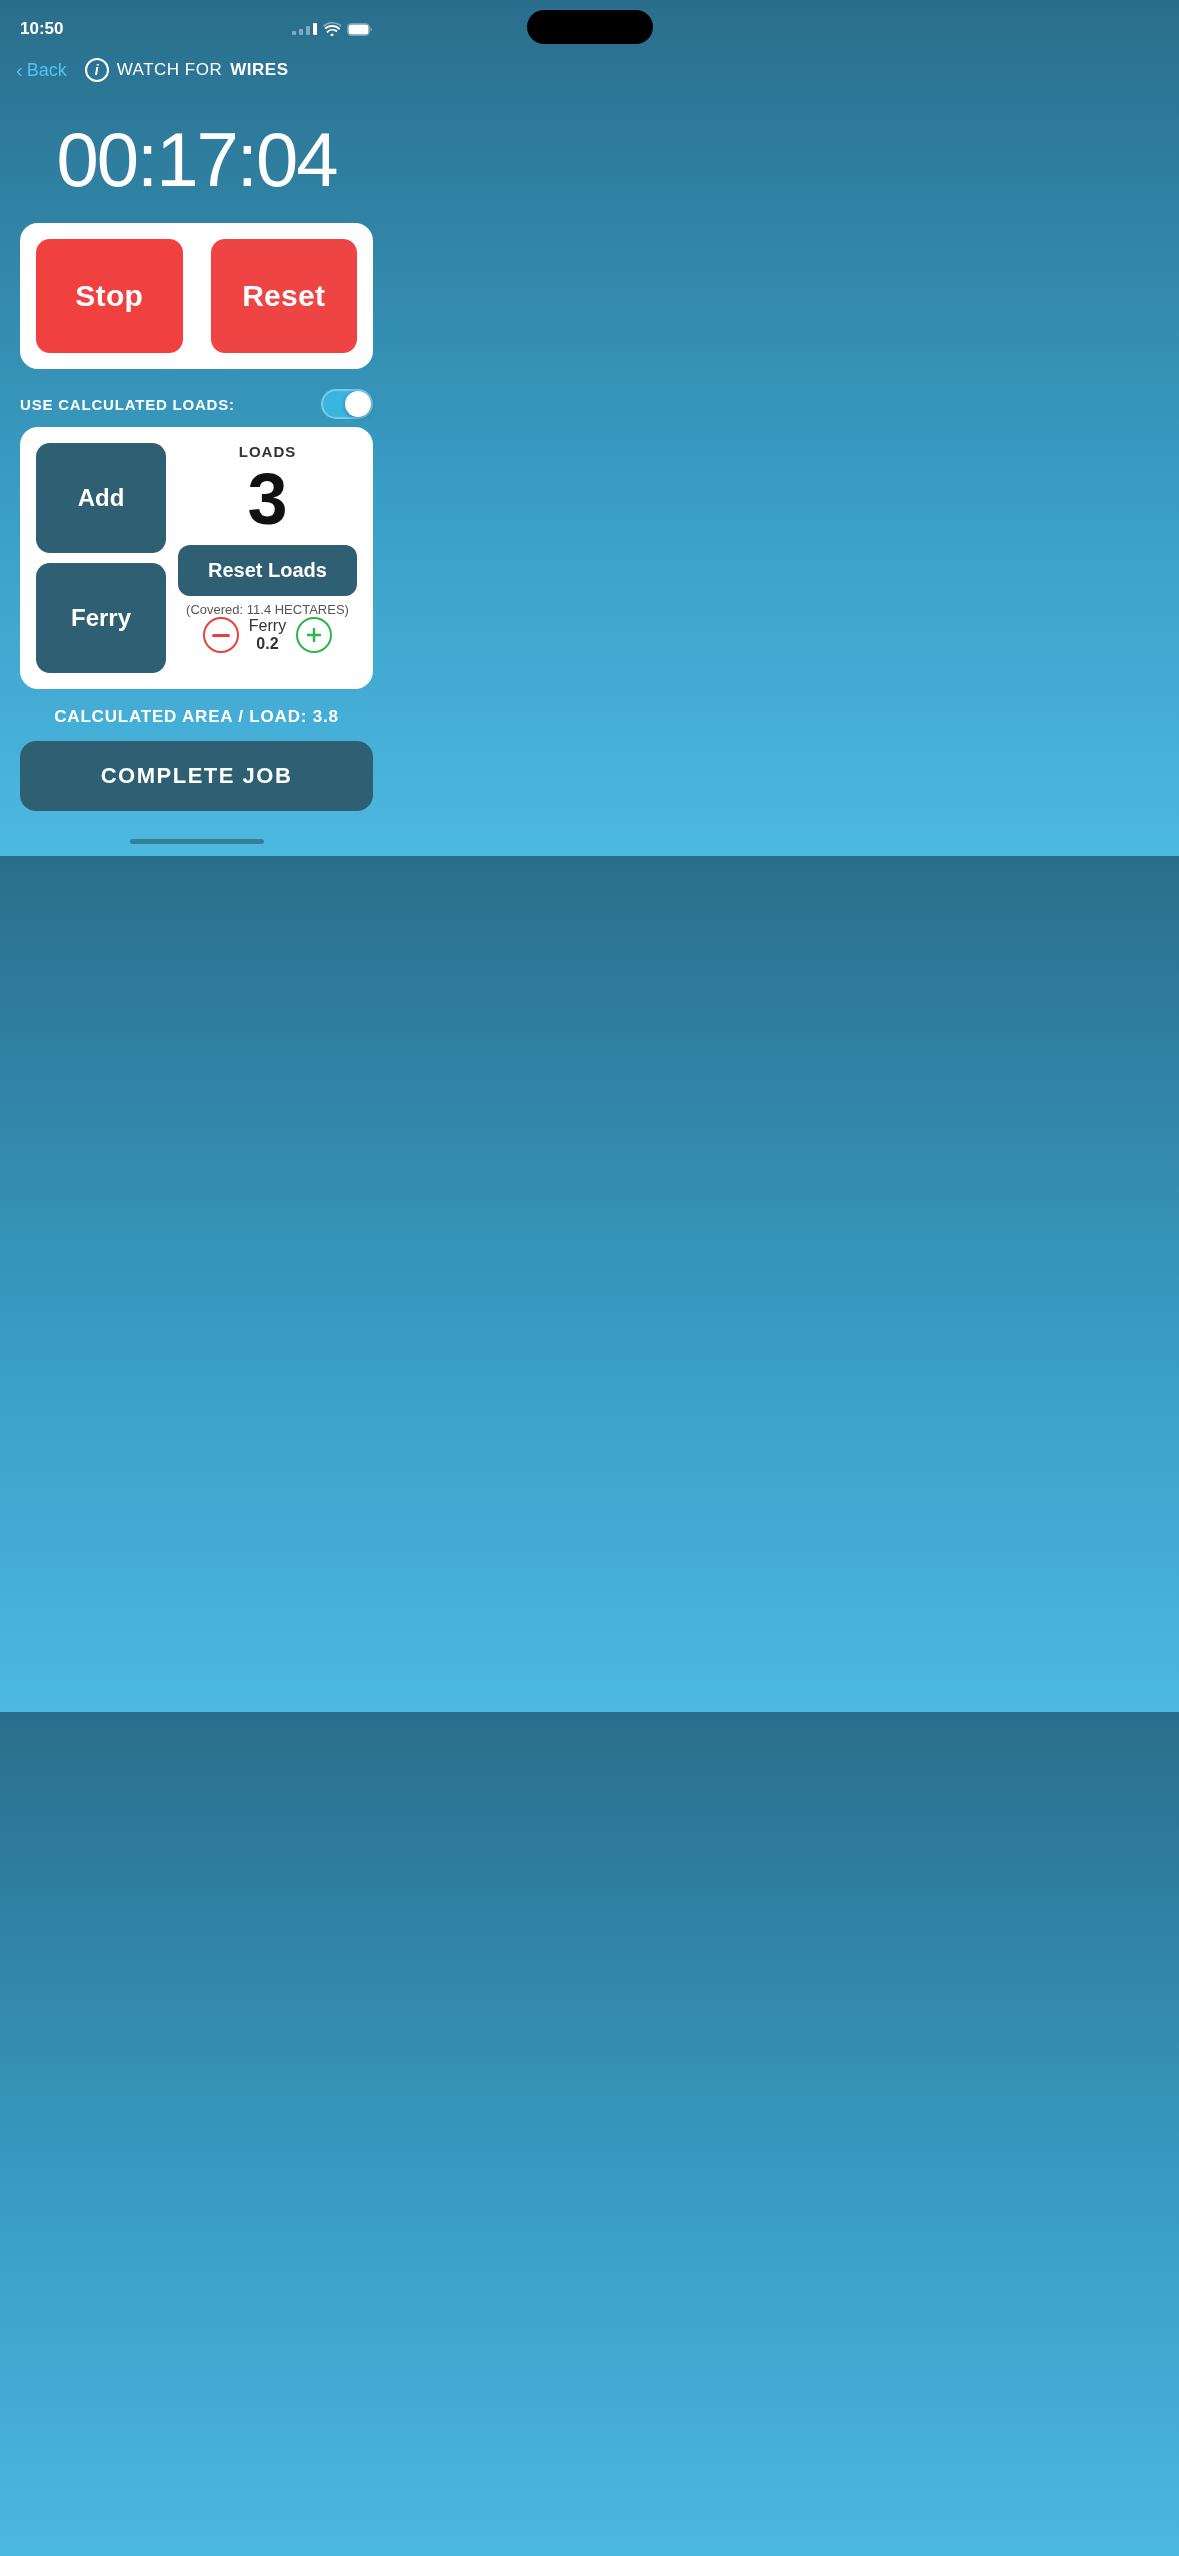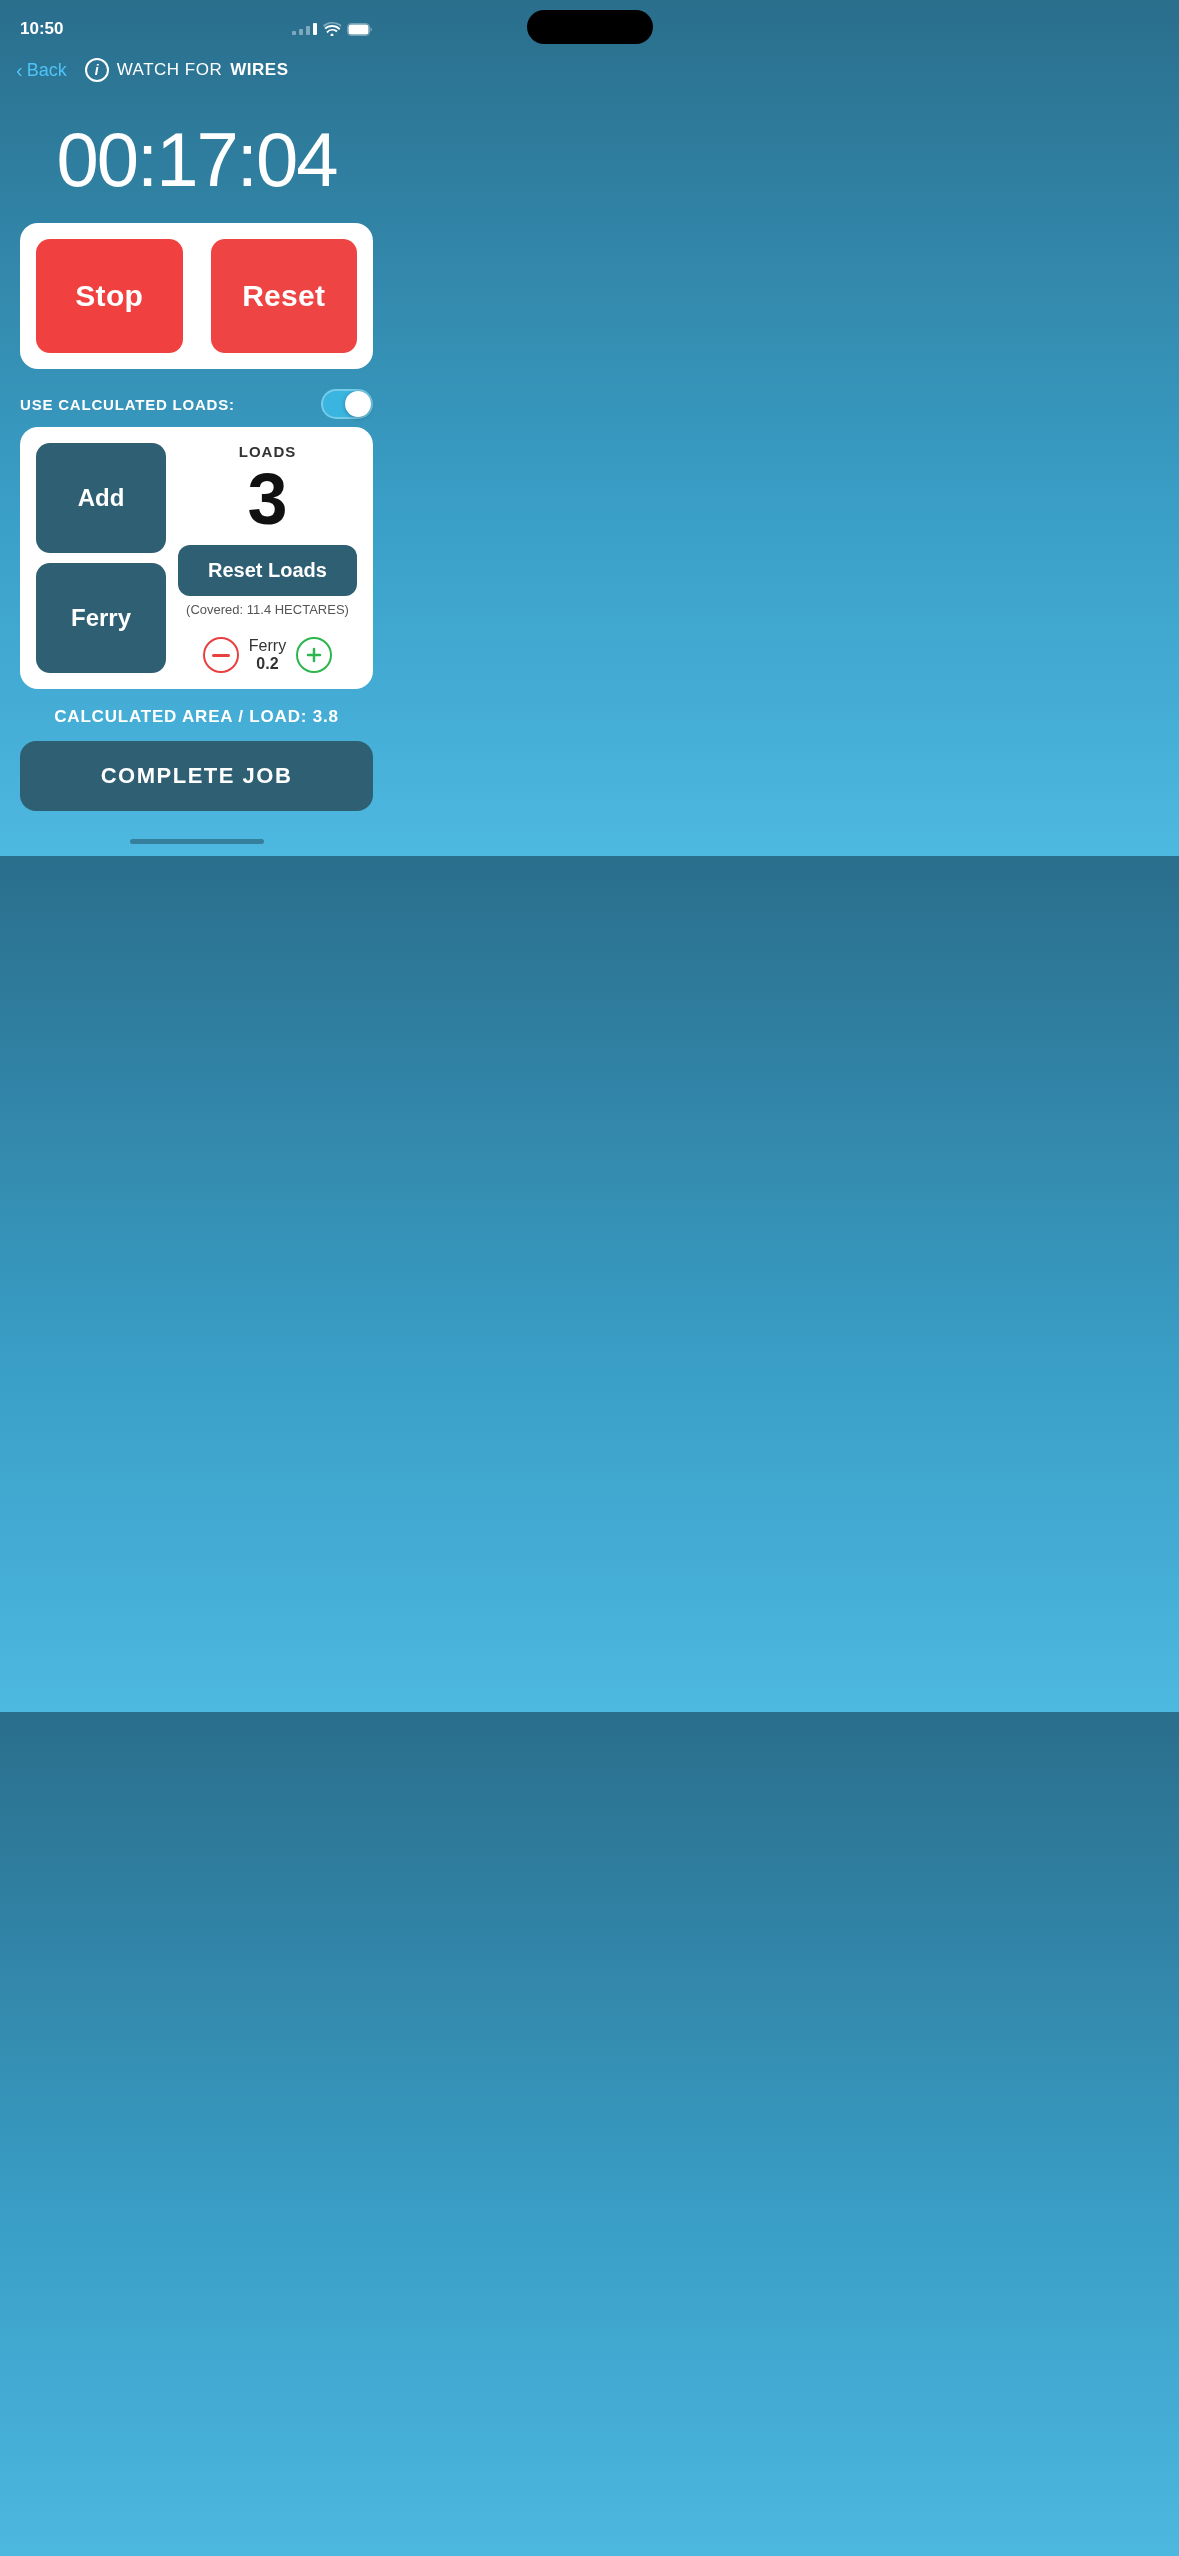--- a/index.html
+++ b/index.html
@@ -301,21 +301,21 @@
       width: 100%;
       padding: 14px 24px;
       cursor: pointer;
       margin-bottom: 6px;
     }
 
     .covered-text {
       font-size: 13px;
       color: #555;
       text-align: center;
-      margin-bottom: 20px;
+      margin-bottom: 0;
     }
 
     .ferry-row {
       display: flex;
       align-items: center;
       gap: 10px;
     }
 
     .circle-minus {
       width: 36px;

